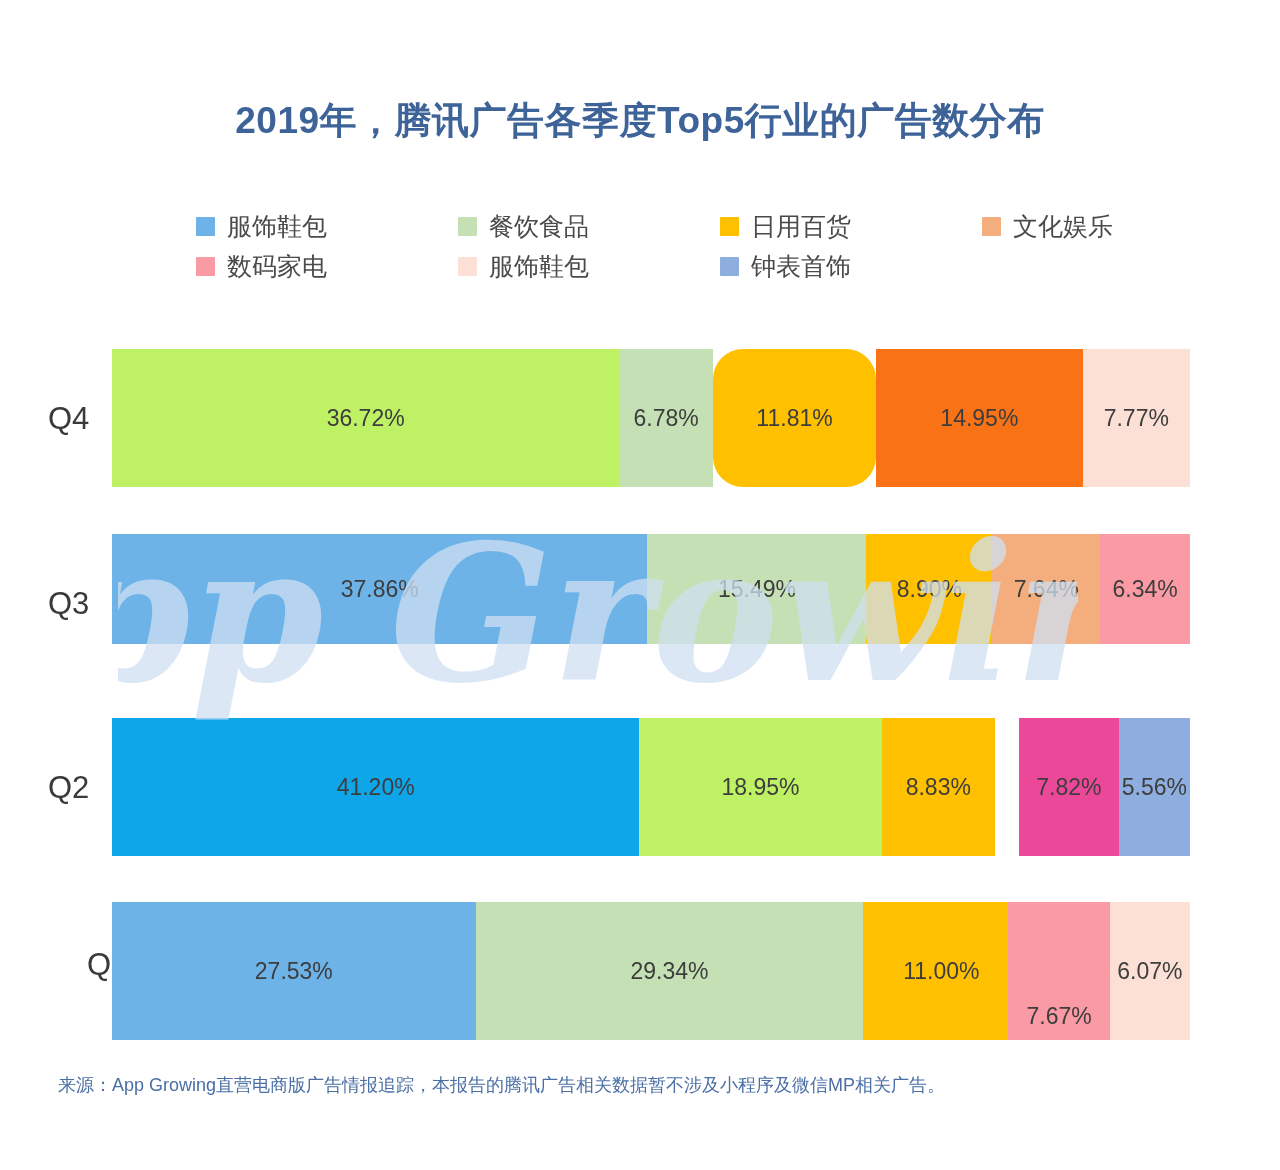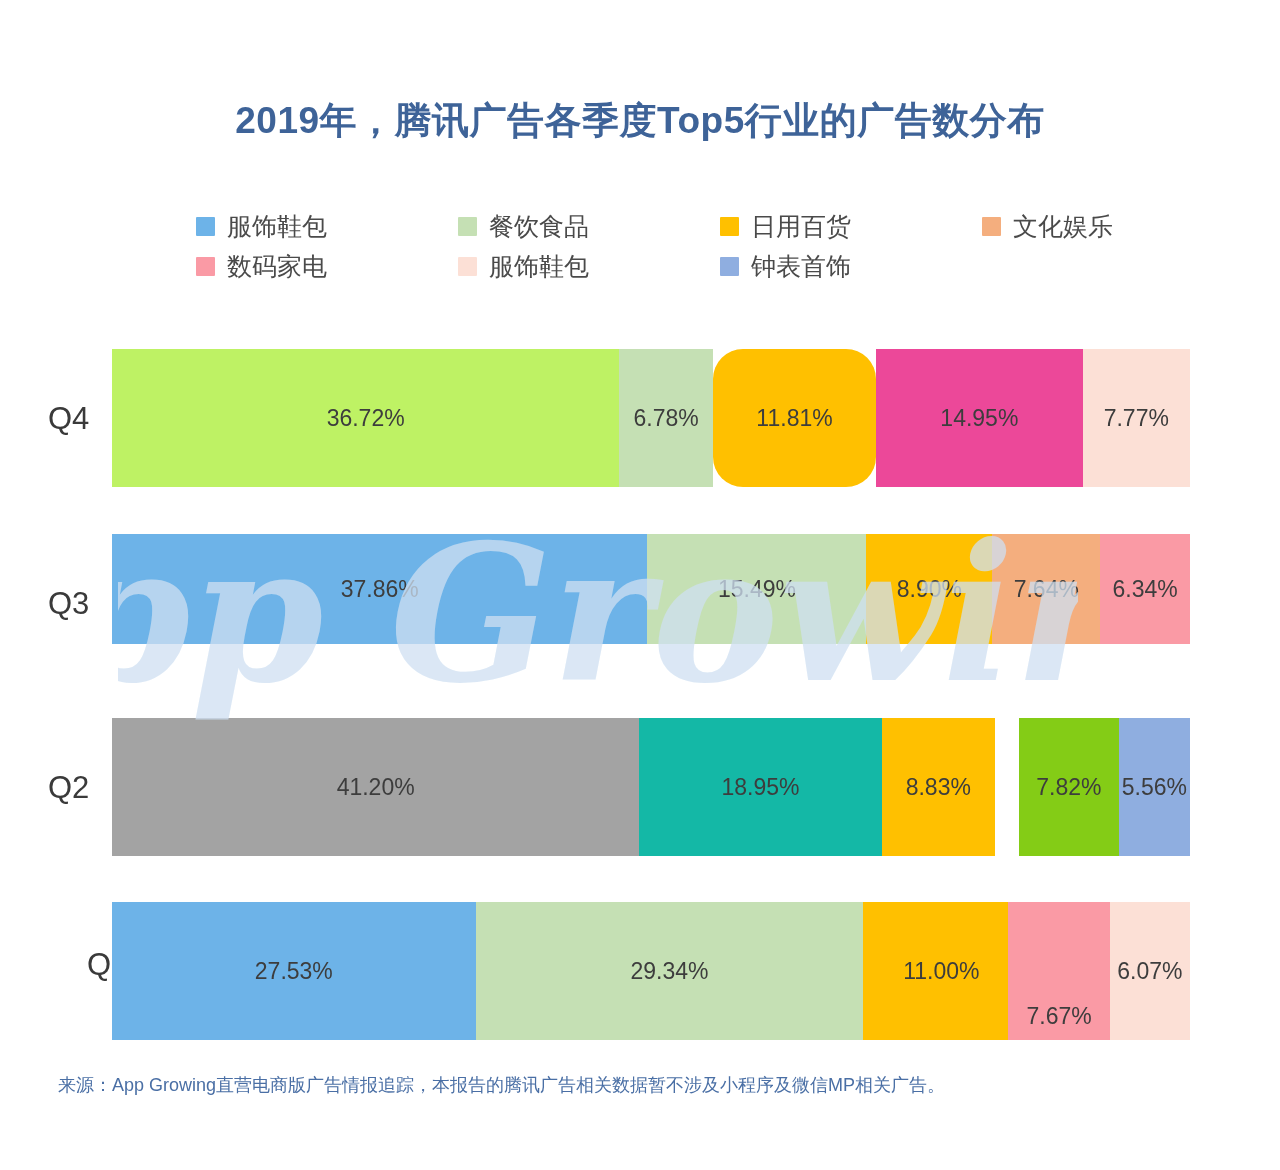--- a/index.html
+++ b/index.html
@@ -200,21 +200,21 @@
         <div class="bar-track" style="top: 4px; height: 138px;">
           <div class="seg" style="width: 47.0588%; background: #bef264;">
             <span class="seg-label">36.72%</span>
           </div>
           <div class="seg" style="width: 8.68897%; background: rgb(197, 224, 180);">
             <span class="seg-label">6.78%</span>
           </div>
           <div class="seg" style="width: 15.1352%; background: rgb(255, 192, 0); border-radius: 30px;">
             <span class="seg-label">11.81%</span>
           </div>
-          <div class="seg" style="width: 19.1593%; background: #ec4899;">
+          <div class="seg" style="width: 19.1593%; background: #f97316;">
             <span class="seg-label">14.95%</span>
           </div>
           <div class="seg" style="width: 9.95771%; background: rgb(252, 224, 214);">
             <span class="seg-label">7.77%</span>
           </div>
         </div>
       </div>
       <div class="bar-row" style="top: 194px; height: 146px;">
         <div class="row-label" style="top: 57.5px;">Q3</div>
         <div class="bar-track" style="top: 4px; height: 110px;">
@@ -231,30 +231,30 @@
             <span class="seg-label">7.64%</span>
           </div>
           <div class="seg" style="width: 8.31694%; background: rgb(250, 154, 165);">
             <span class="seg-label">6.34%</span>
           </div>
         </div>
       </div>
       <div class="bar-row" style="top: 378px; height: 146px;">
         <div class="row-label" style="top: 57.5px;">Q2</div>
         <div class="bar-track" style="top: 4px; height: 138px;">
-          <div class="seg" style="width: 50.0243%; background: #a3a3a3;">
+          <div class="seg" style="width: 50.0243%; background: #0ea5e9;">
             <span class="seg-label">41.20%</span>
           </div>
-          <div class="seg" style="width: 23.0087%; background: #14b8a6;">
+          <div class="seg" style="width: 23.0087%; background: #bef264;">
             <span class="seg-label">18.95%</span>
           </div>
           <div class="seg" style="width: 10.7212%; background: rgb(255, 192, 0);">
             <span class="seg-label">8.83%</span>
           </div>
-          <div class="seg" style="width: 9.4949%; background: #84cc16; margin-left: 24px;">
+          <div class="seg" style="width: 9.4949%; background: #ec4899; margin-left: 24px;">
             <span class="seg-label">7.82%</span>
           </div>
           <div class="seg" style="width: 6.75085%; background: rgb(143, 174, 224);">
             <span class="seg-label">5.56%</span>
           </div>
         </div>
       </div>
       <div class="bar-row" style="top: 562px; height: 146px;">
         <div class="row-label" style="top: 51px; margin-left: 39px;">Q1</div>
         <div class="bar-track" style="top: 4px; height: 138px;">

